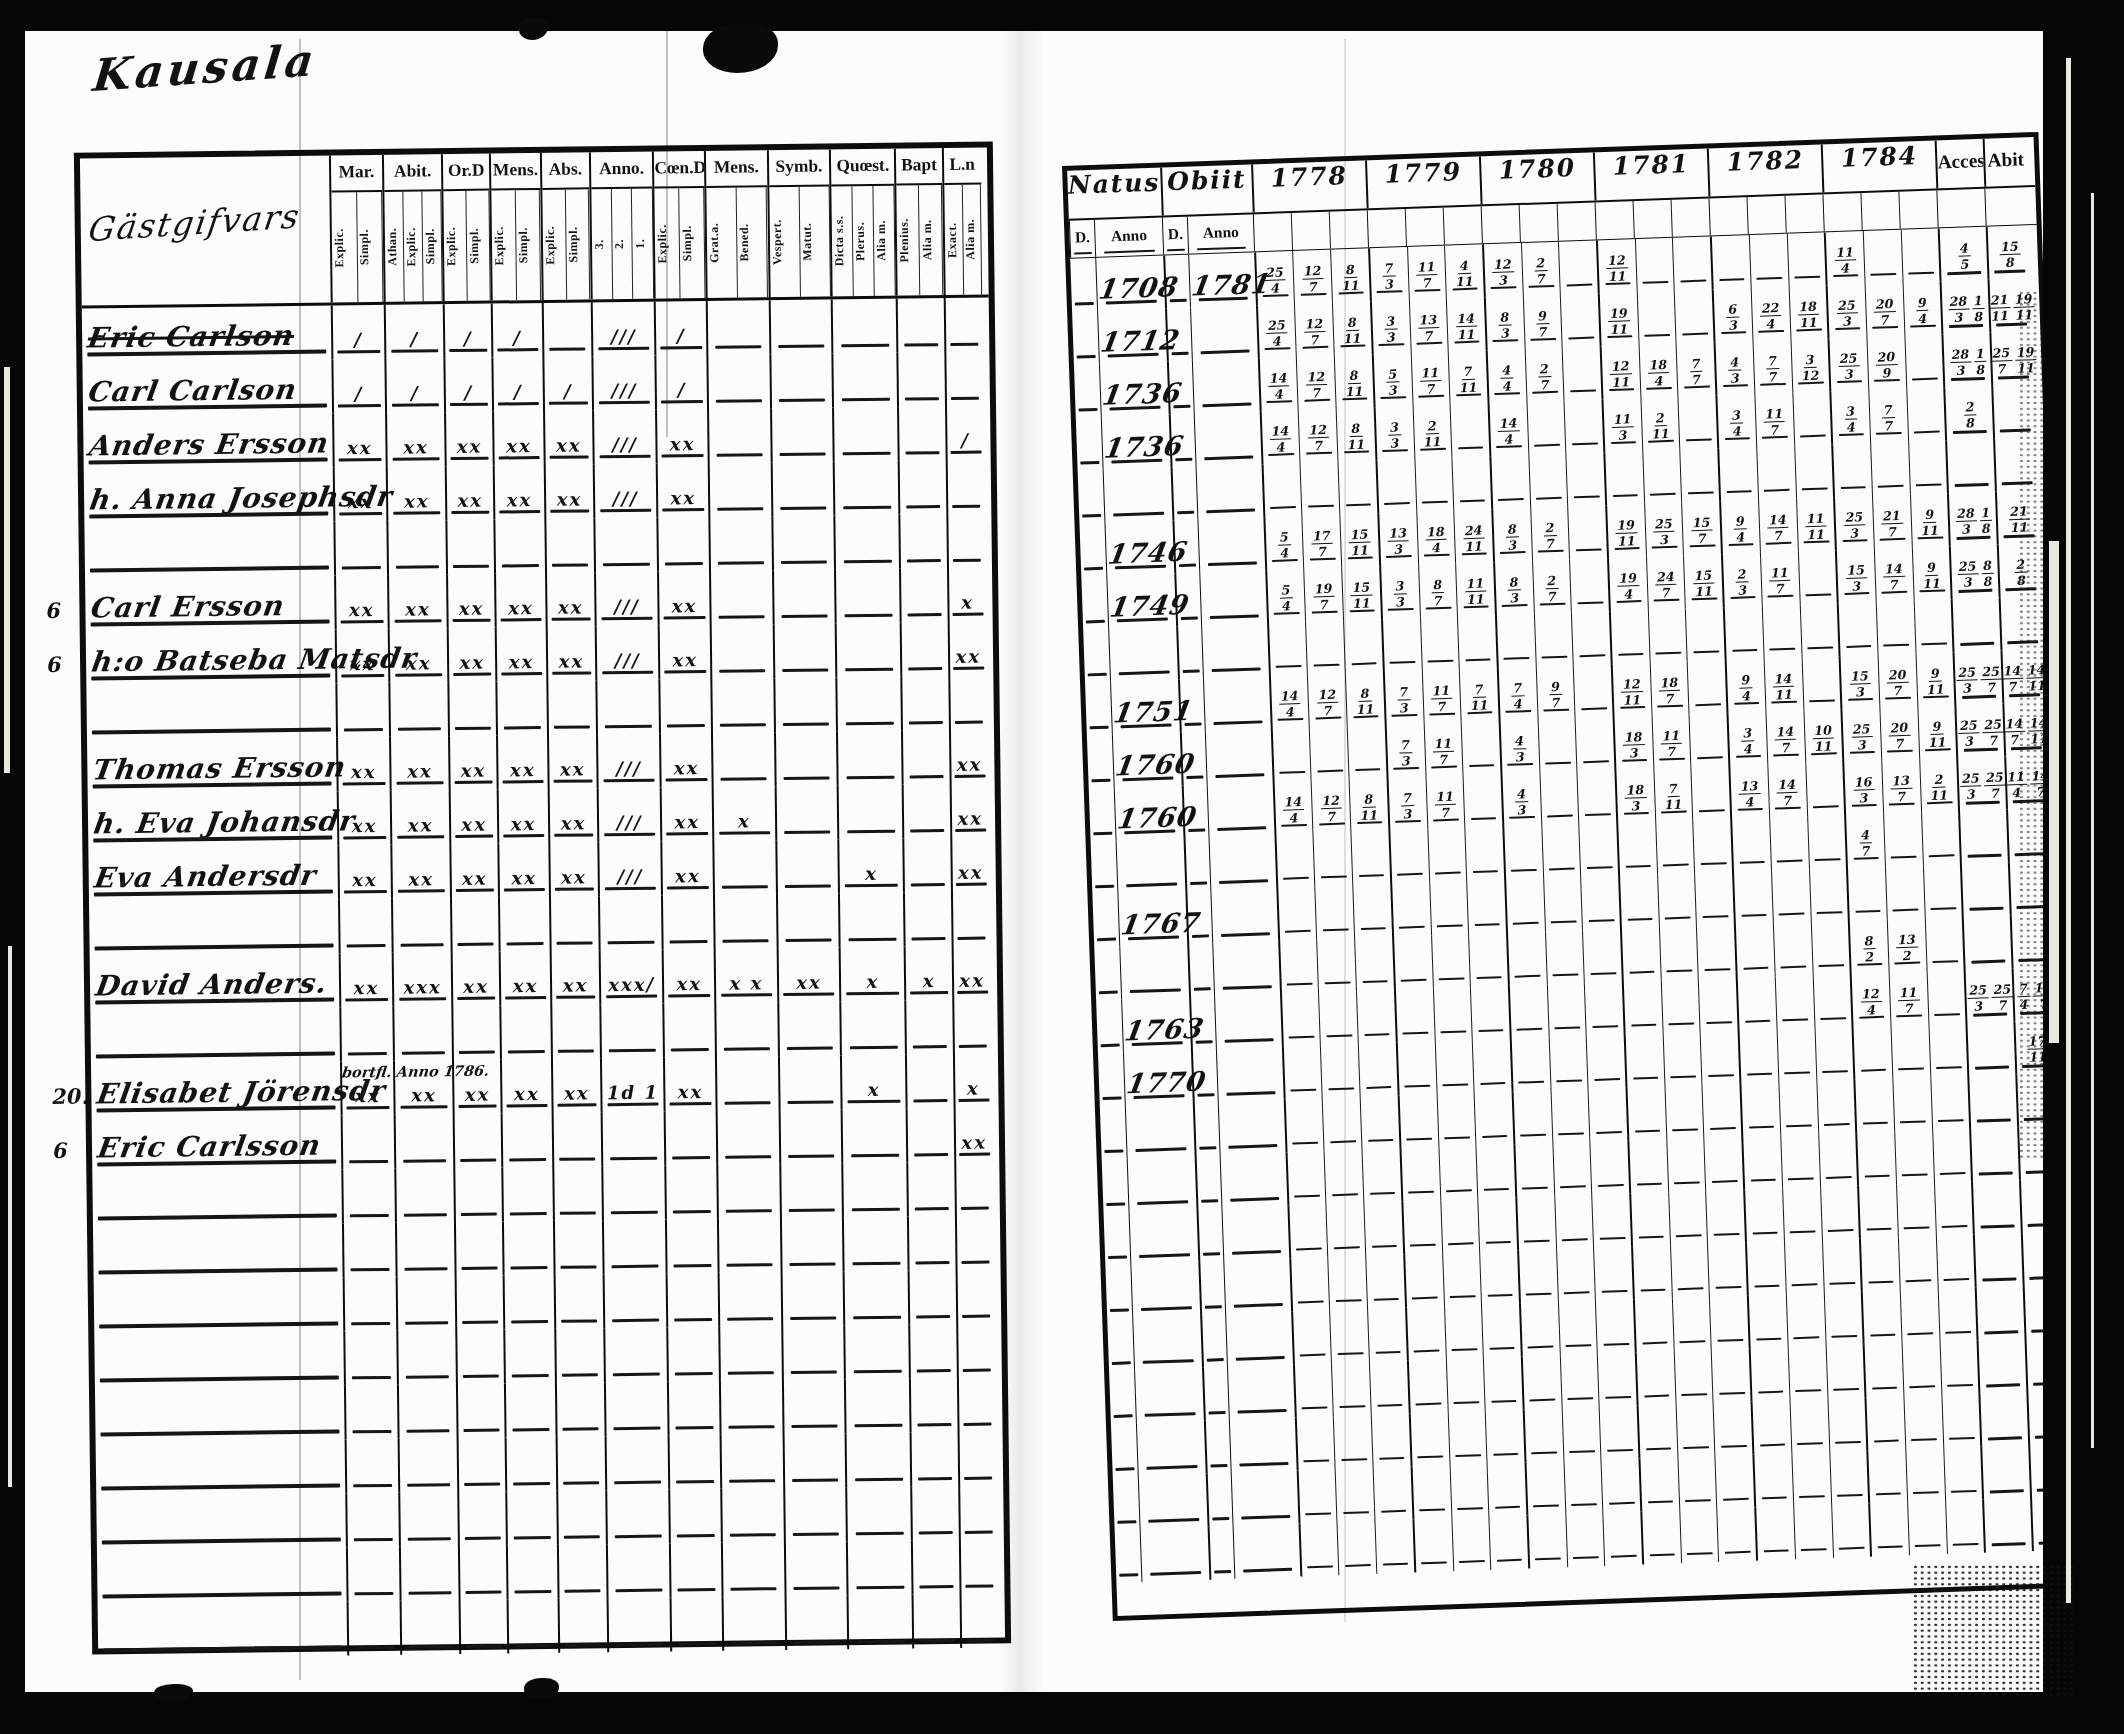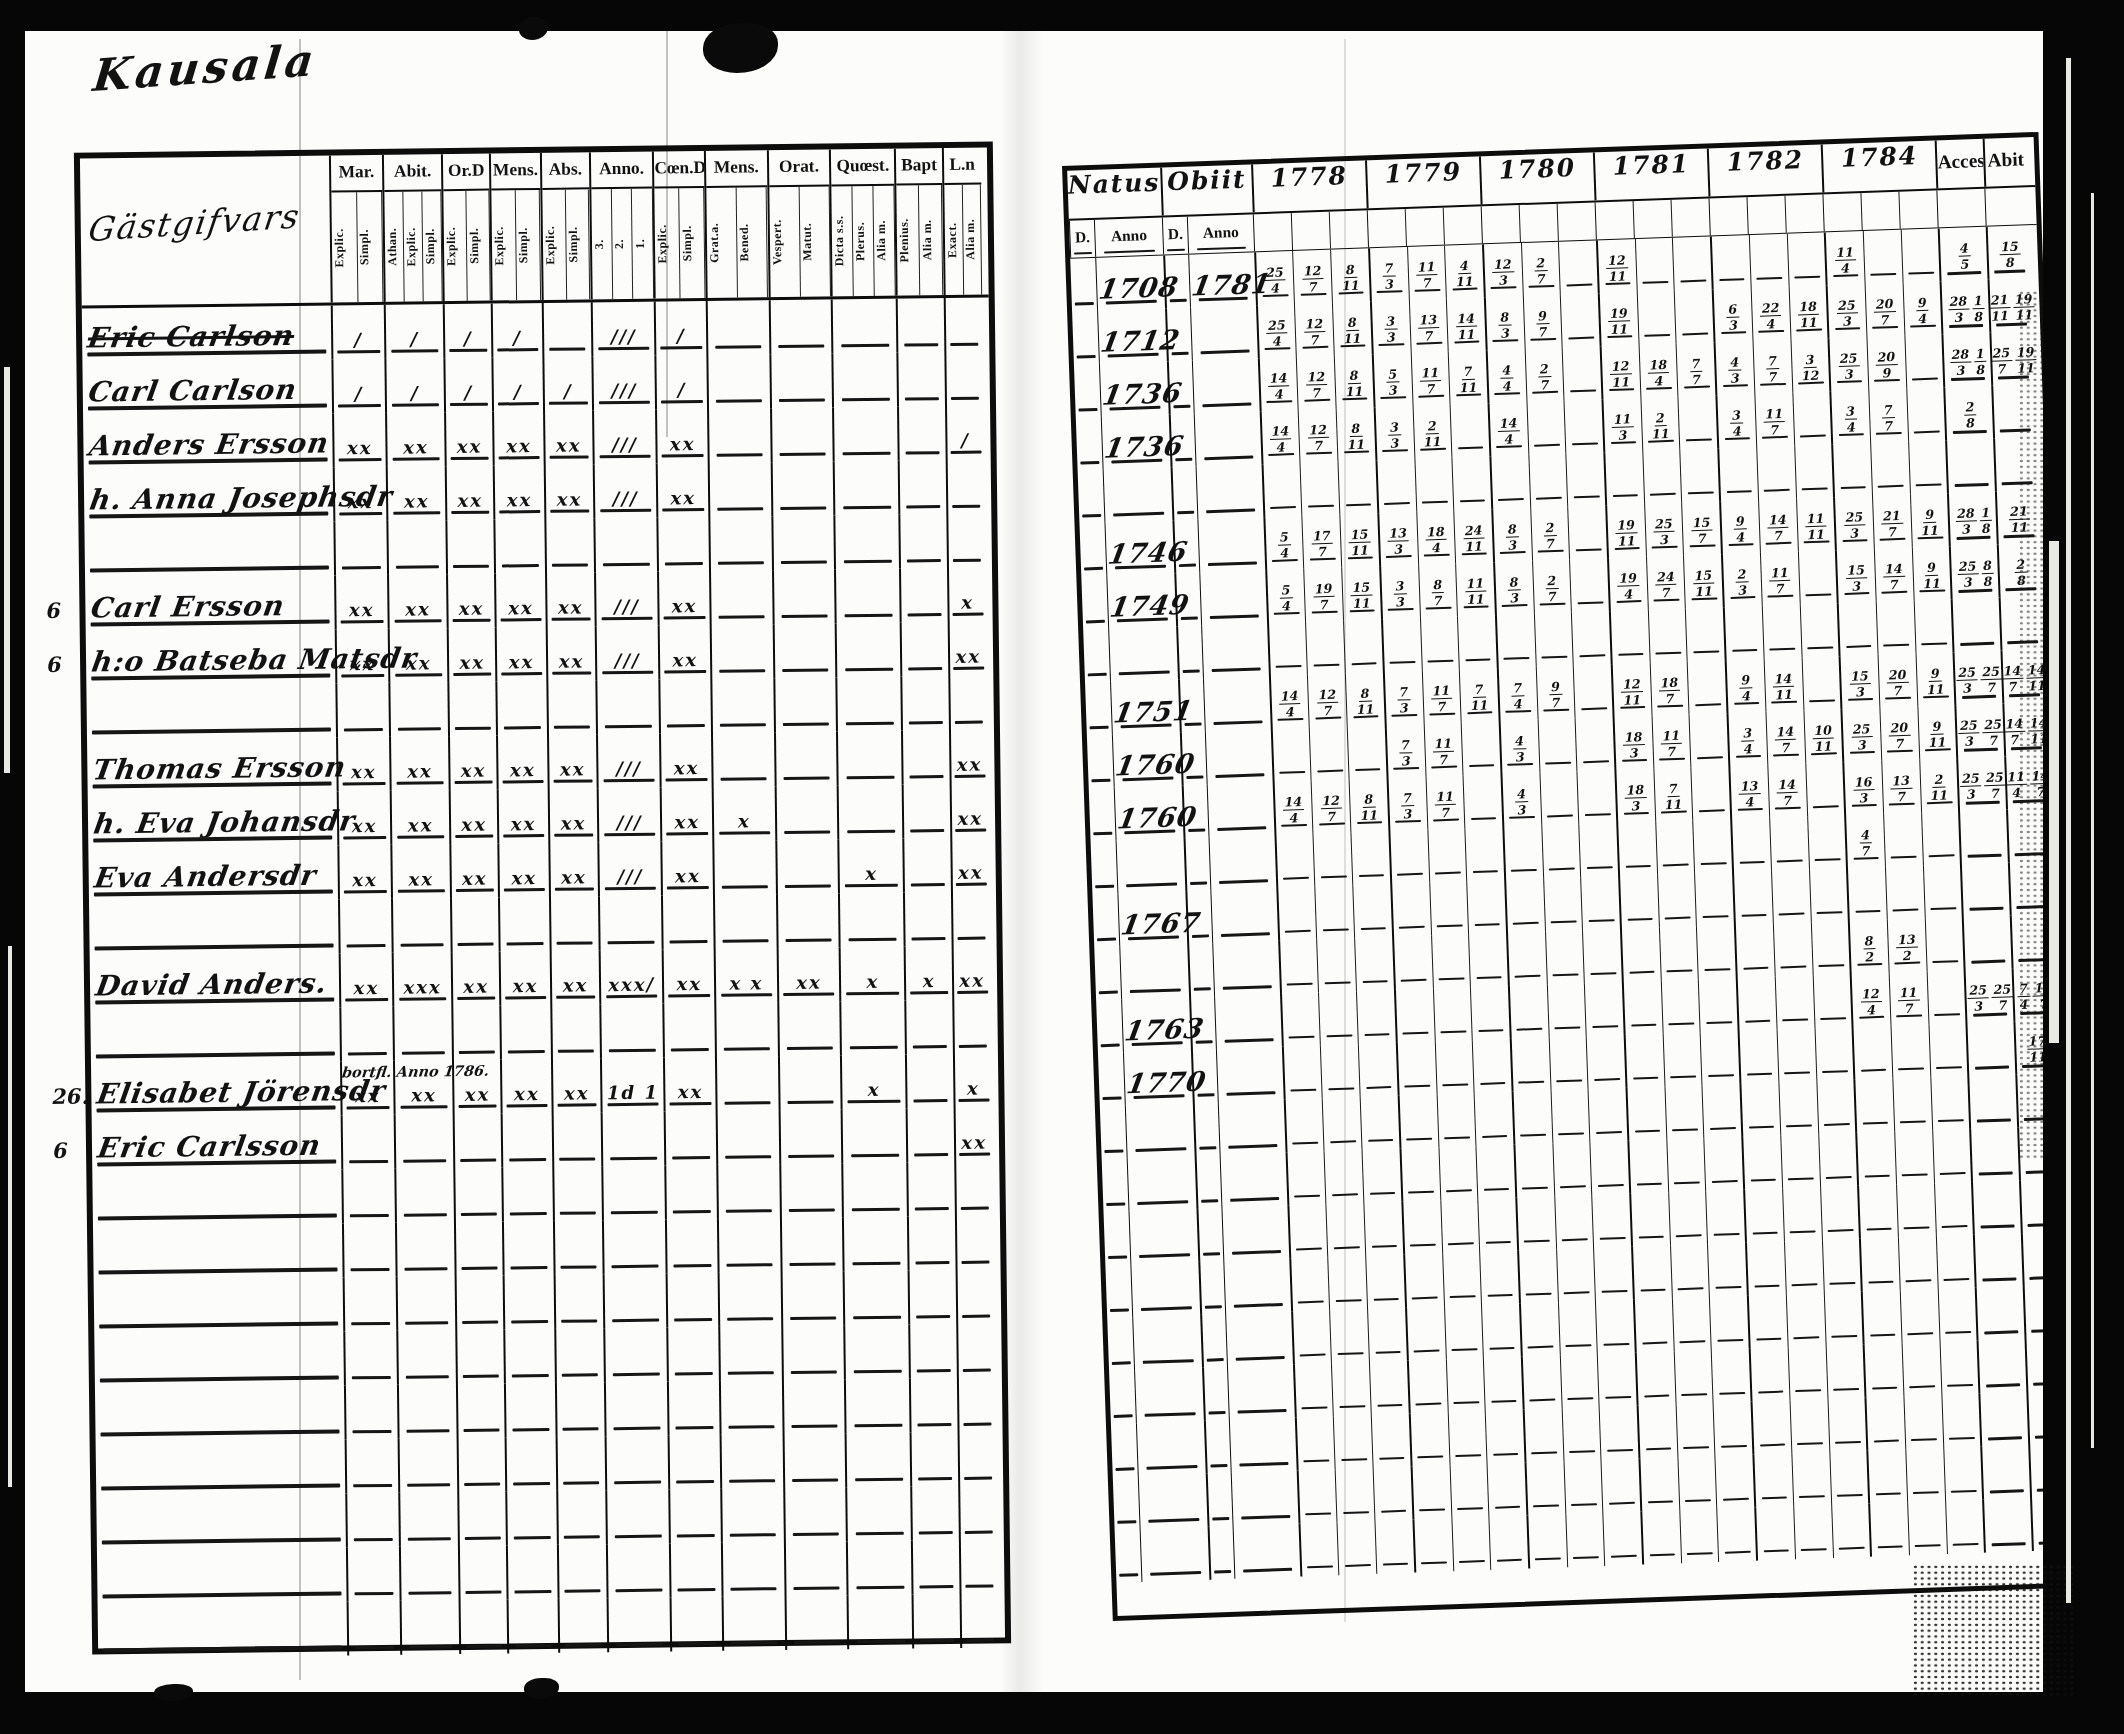--- a/index.html
+++ b/index.html
@@ -154,21 +154,21 @@
           </div>
         </div>
         <div class="lt-hcol" style="width: 6.9%;">
           <div class="lt-hlabel">Mens.</div>
           <div class="lt-subs">
             <div class="lt-sub">Grat.a.</div>
             <div class="lt-sub">Bened.</div>
           </div>
         </div>
         <div class="lt-hcol" style="width: 6.9%;">
-          <div class="lt-hlabel">Orat.</div>
+          <div class="lt-hlabel">Symb.</div>
           <div class="lt-subs">
             <div class="lt-sub">Vespert.</div>
             <div class="lt-sub">Matut.</div>
           </div>
         </div>
         <div class="lt-hcol" style="width: 7.2%;">
           <div class="lt-hlabel">Quœst.</div>
           <div class="lt-subs">
             <div class="lt-sub">Dicta s.s.</div>
             <div class="lt-sub">Plerus.</div>
@@ -854,21 +854,21 @@
           </div>
           <div class="lt-cell" style="width: 5.2%;">
             <div class="dash"></div>
           </div>
           <div class="lt-cell" style="width: 4.3%;">
             <div class="dash"></div>
           </div>
         </div>
         <div class="lt-row">
           <div class="lt-name" style="width: 27.4%;">
-            <div class="mnum hand">26.</div>
+            <div class="mnum hand">20.</div>
             <div class="nm hand">Elisabet Jörensdr</div>
             <div class="dash long"></div>
             <div class="rownote hand">bortfl. Anno 1786.</div>
           </div>
           <div class="lt-cell" style="width: 5.9%;">
             <div class="mark">xx</div>
             <div class="dash mid"></div>
           </div>
           <div class="lt-cell" style="width: 6.5%;">
             <div class="mark">xx</div>

